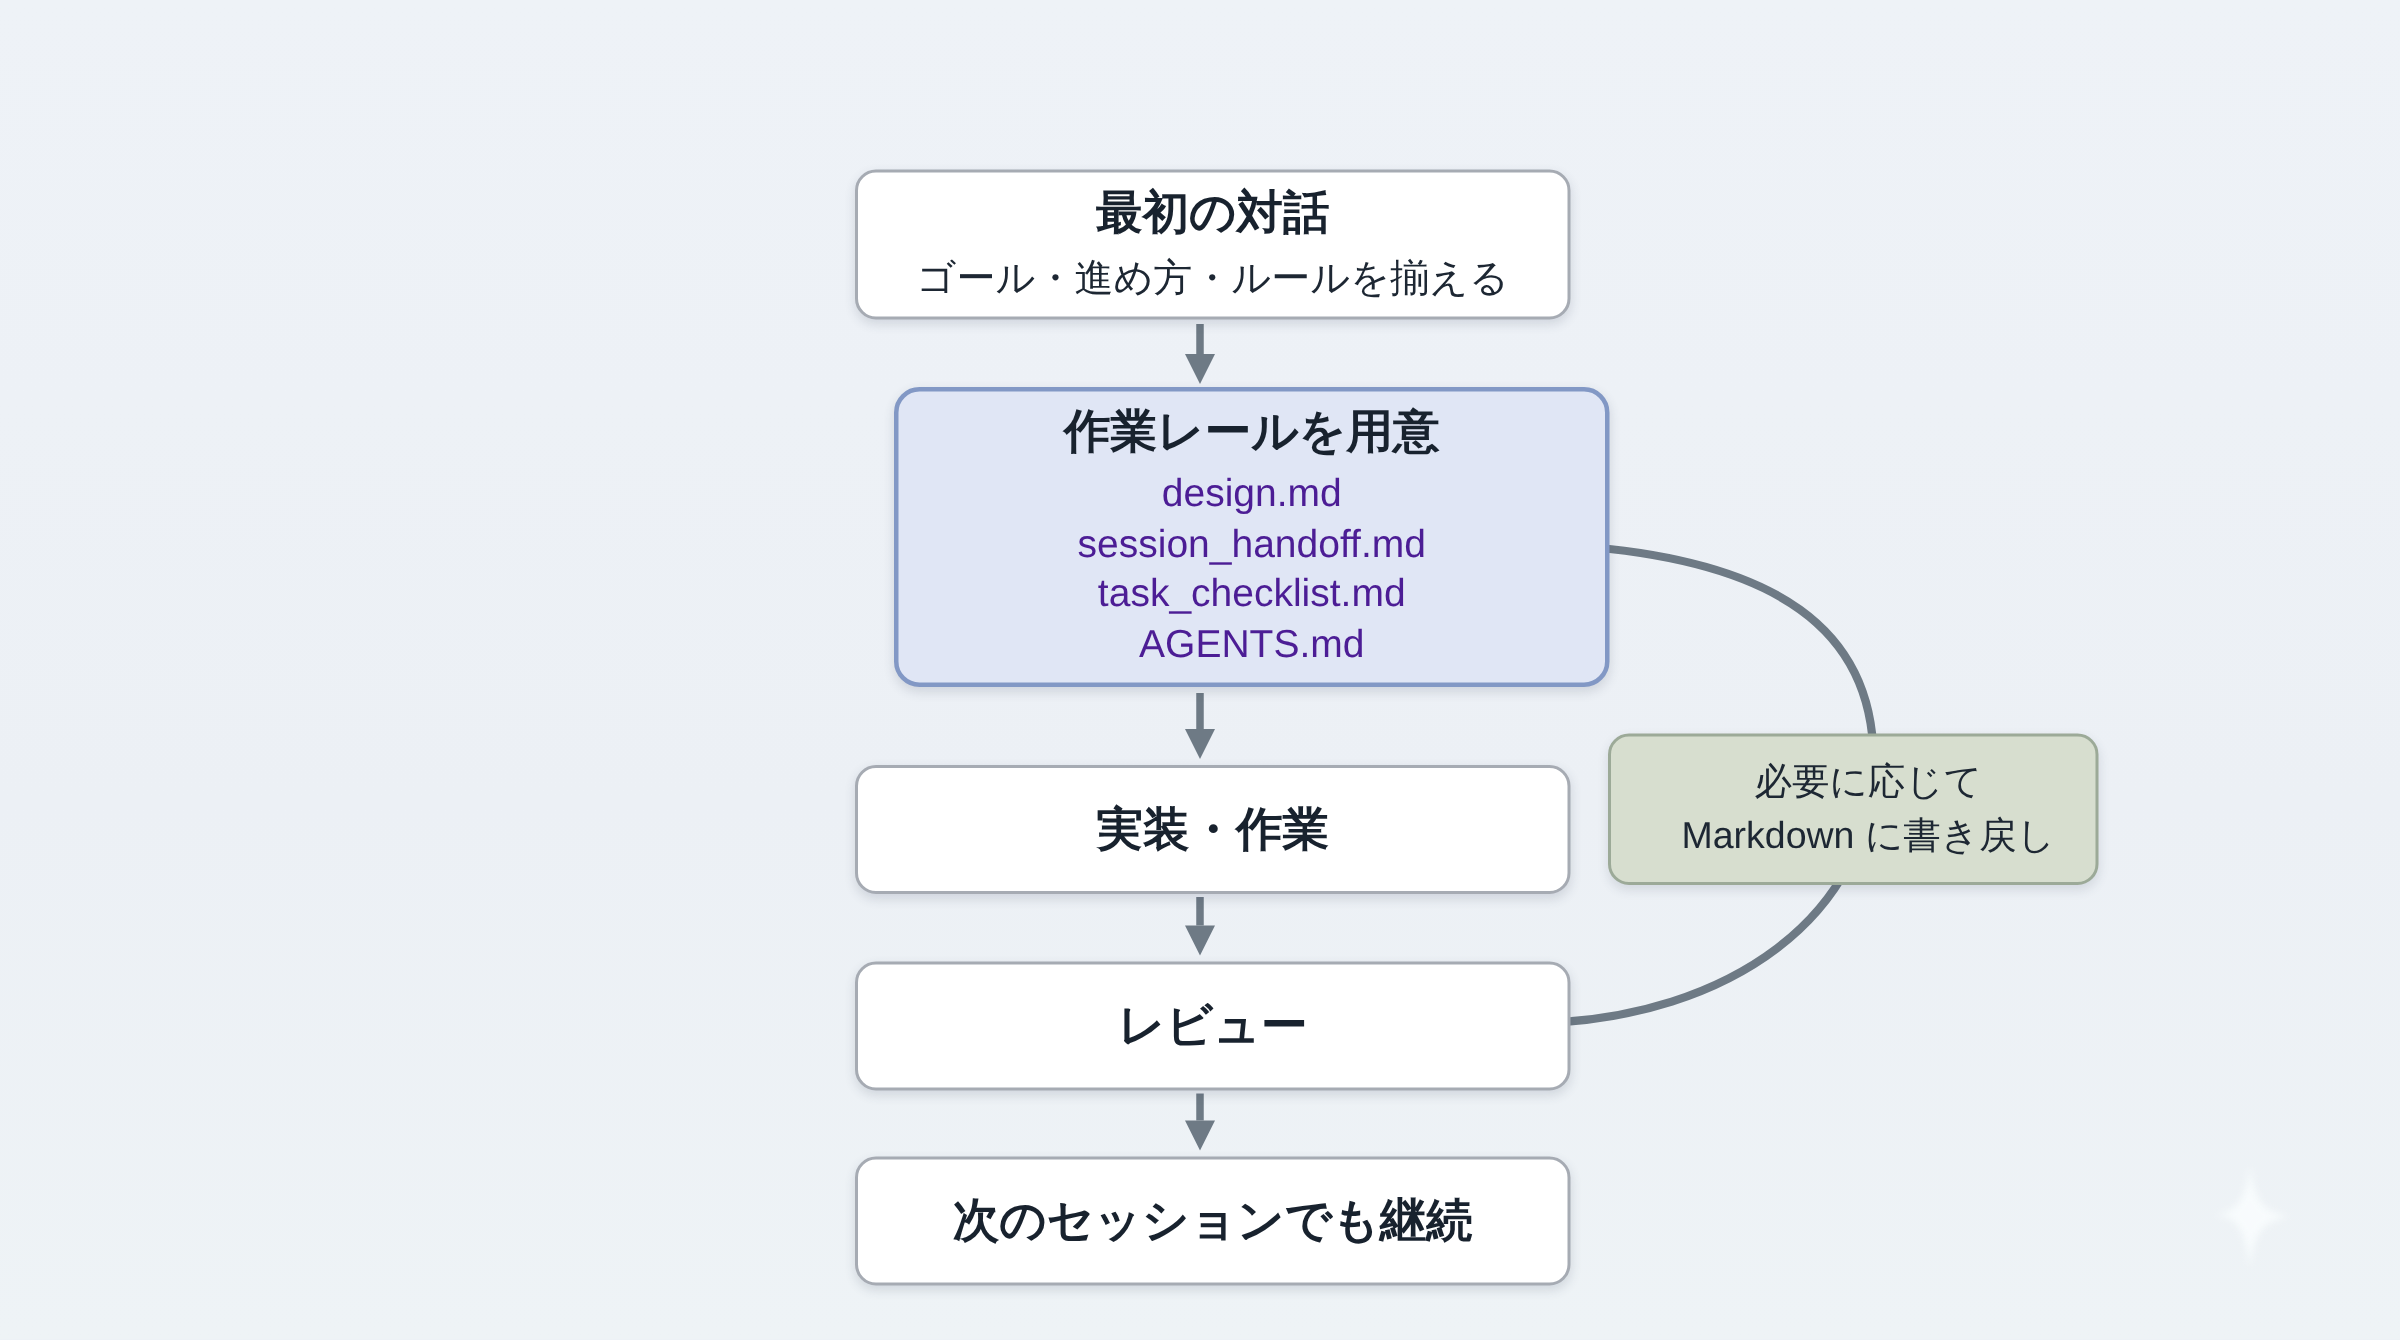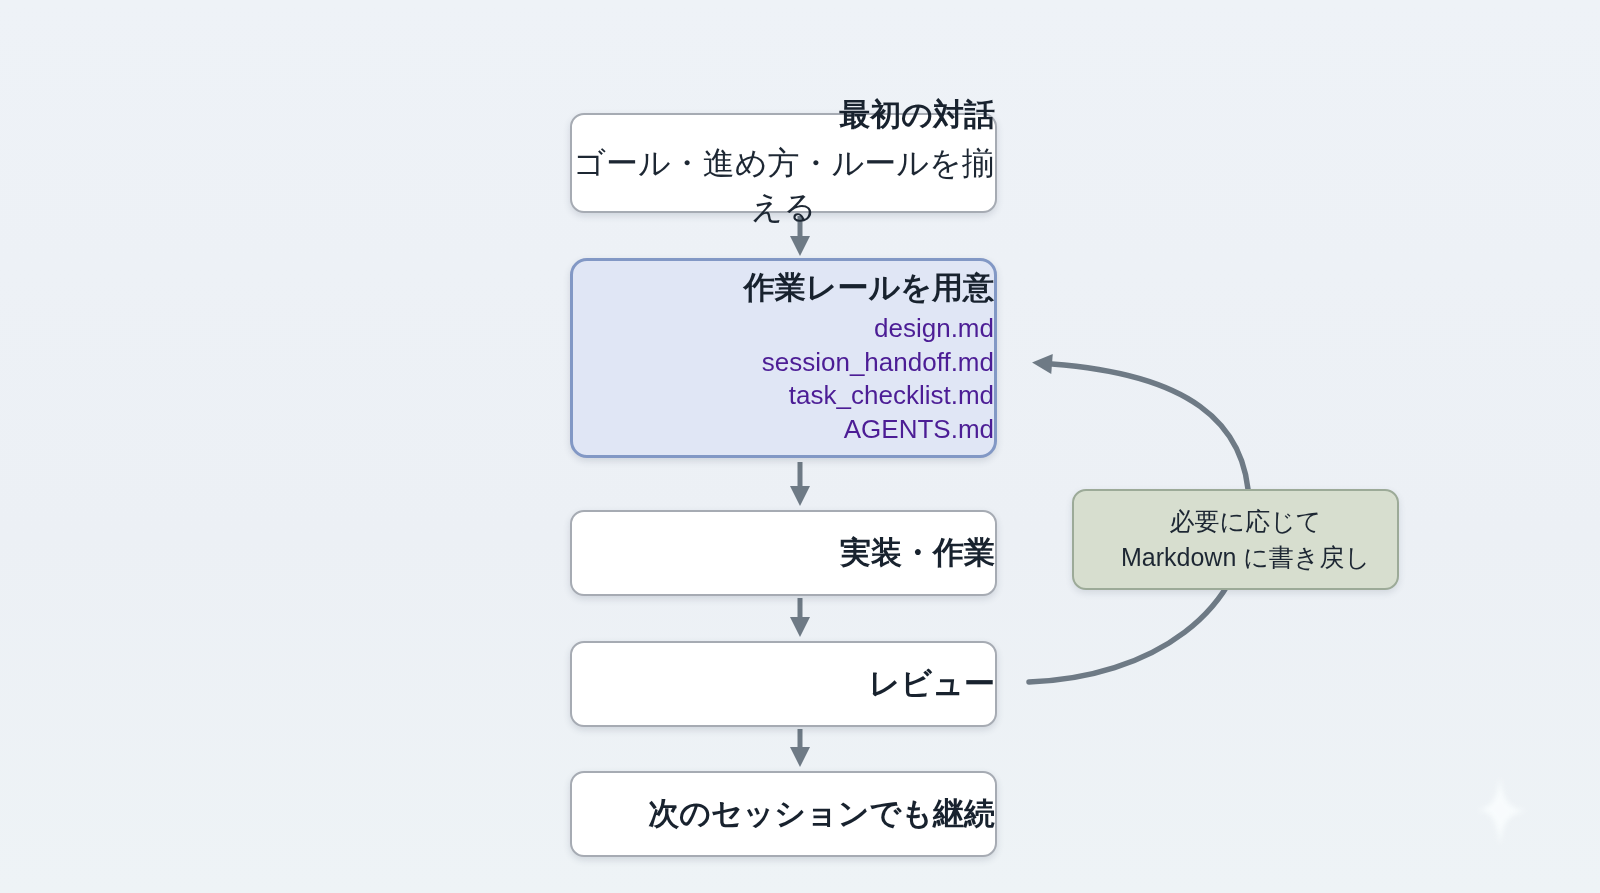--- a/index.html
+++ b/index.html
@@ -32,51 +32,52 @@
   .arrows-layer {
     position: absolute;
     top: 0; left: 0;
     width: 1600px;
     height: 893px;
     z-index: 1;
   }
   .node {
     position: absolute;
     left: 570px;
-    width: 427px;
+    width: 477px;
     box-sizing: border-box;
     background: #ffffff;
     border: 2px solid #a6abb3;
     border-radius: 14px;
     box-shadow: 0 3px 7px rgba(55, 70, 95, 0.16);
     display: flex;
     flex-direction: column;
-    align-items: flex-end;
+    align-items: center;
     justify-content: center;
     text-align: center;
     z-index: 2;
   }
   .node-first    { top: 113px; height: 100px; }
   .node-rails    {
     top: 258px; height: 200px;
     background: #e0e6f5;
     border: 3px solid #8298c5;
     border-radius: 17px;
+    margin-left: 26px;
   }
   .node-impl     { top: 510px; height: 86px; }
   .node-review   { top: 641px; height: 86px; }
   .node-next     { top: 771px; height: 86px; }
   .node-title {
     font-size: 31px;
     font-weight: 700;
     line-height: 1.25;
     color: #18222e;
   }
   .node-sub {
-    font-size: 32px;
+    font-size: 26px;
     margin-top: 7px;
     color: #1d2733;
   }
   .node-item {
     font-size: 26px;
     line-height: 1.3;
     color: #4c1d95;
   }
   .node-rails .node-title { margin-bottom: 4px; }
   .node-label {

